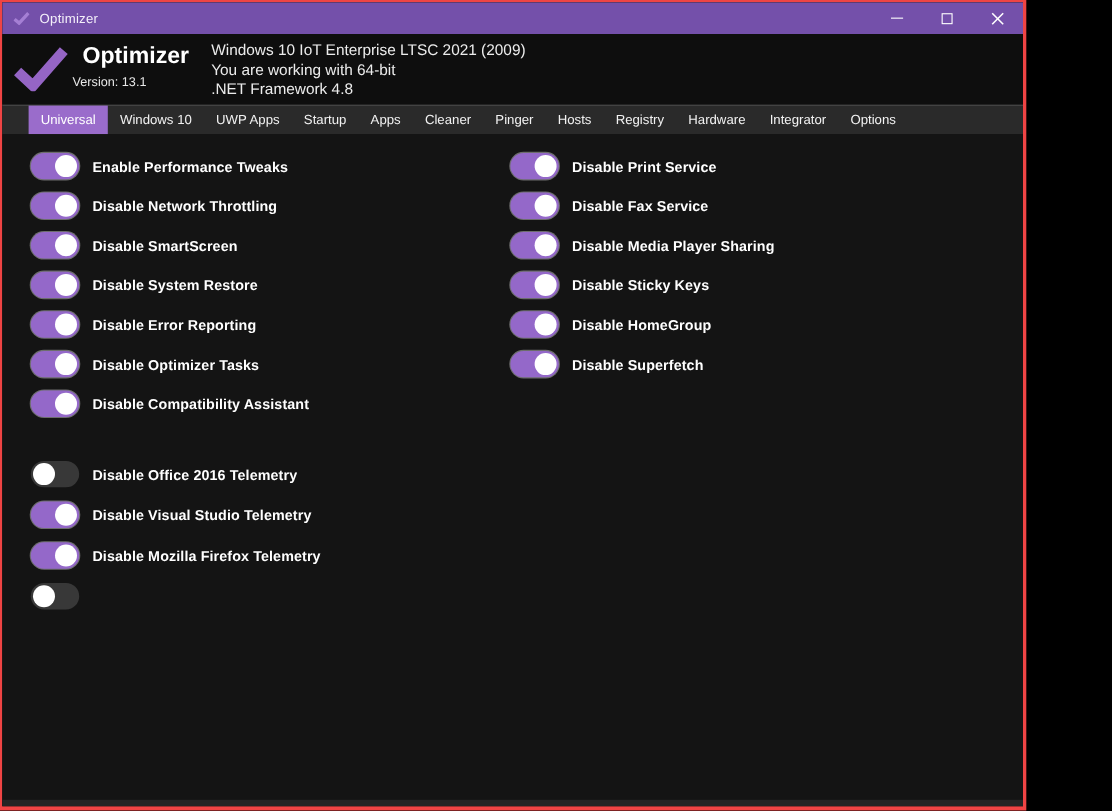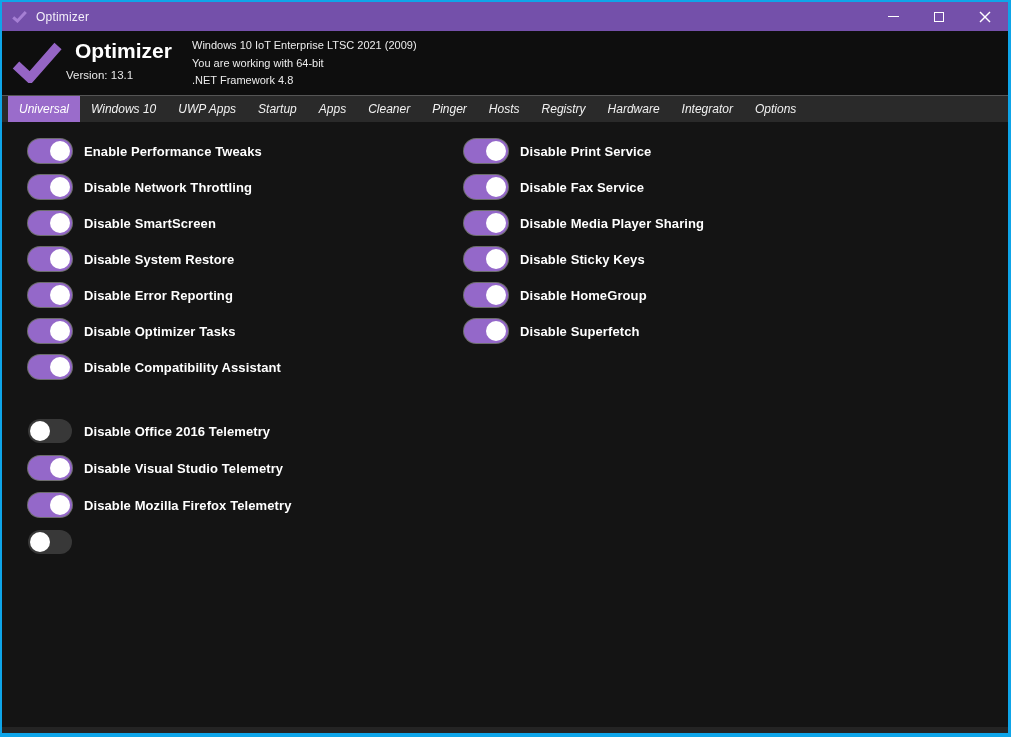--- a/index.html
+++ b/index.html
@@ -1,19 +1,19 @@
 <!DOCTYPE html>
 <html><head>
 <meta charset="utf-8">
 <style>
   html,body { margin:0; padding:0; background:#000; }
   * { box-sizing:border-box; }
   .window {
-    position:relative; width:1011px; height:737px;
-    background:#0ea5e9;
+    position:relative; width:933px; height:737px;
+    background:#ef4444;
     padding:2px 3px 4px 2px;
     font-family:"Liberation Sans","DejaVu Sans",sans-serif;
     -webkit-font-smoothing:antialiased;
   }
   .inner { position:relative; width:100%; height:100%; background:#141414; overflow:hidden; }
 
   
   .titlebar {
     height:29px; background:#7450aa; display:flex; align-items:center;
     padding-left:10px; color:#f4f0fa; font-size:12px;
@@ -23,26 +23,26 @@
   .tb-buttons { margin-left:auto; height:100%; display:flex; }
   .tb-btn { width:46px; height:100%; display:flex; align-items:center; justify-content:center; cursor:default; }
   .glyph-min { width:11px; height:0; border-top:1.4px solid #fff; display:block; }
   .glyph-max { width:10px; height:10px; border:1.4px solid #fff; display:block; }
 
   
   .header { position:relative; height:64px; background:#0e0e0e; }
   .logo-check { position:absolute; left:10px; top:10px; }
   .app-title { position:absolute; left:73px; top:8px; font-size:21px; font-weight:bold; color:#fff; }
   .app-version { position:absolute; left:64px; top:38px; font-size:11.5px; color:#e9e9e9; }
-  .sys-info { position:absolute; left:190px; top:6px; font-size:11px; line-height:17.5px; color:#ececec; }
+  .sys-info { position:absolute; left:190px; top:6px; font-size:14px; line-height:17.5px; color:#ececec; }
 
   
   .tabstrip {
     height:27px; background:#2a2a2a; border-top:1px solid #555;
-    display:flex; align-items:stretch; padding-left:6px;font-style:italic;
+    display:flex; align-items:stretch; padding-left:24px;
   }
   .tab {
     display:flex; align-items:center; padding:0 11px; font-size:12px;
     color:#f2f2f2; cursor:default; white-space:nowrap;
   }
   .tab.selected { background:#9a6ccb; color:#fff; }
 
   
   .content { position:absolute; left:0; top:120px; right:0; bottom:0; background:#141414; }
   .col { position:absolute; }

